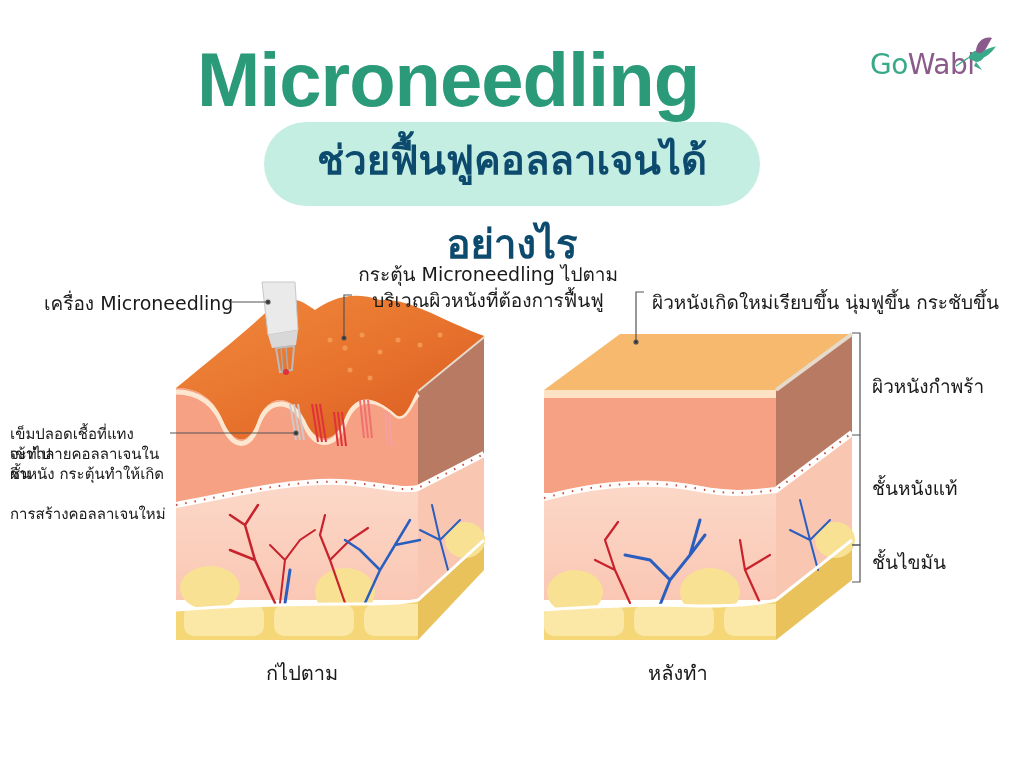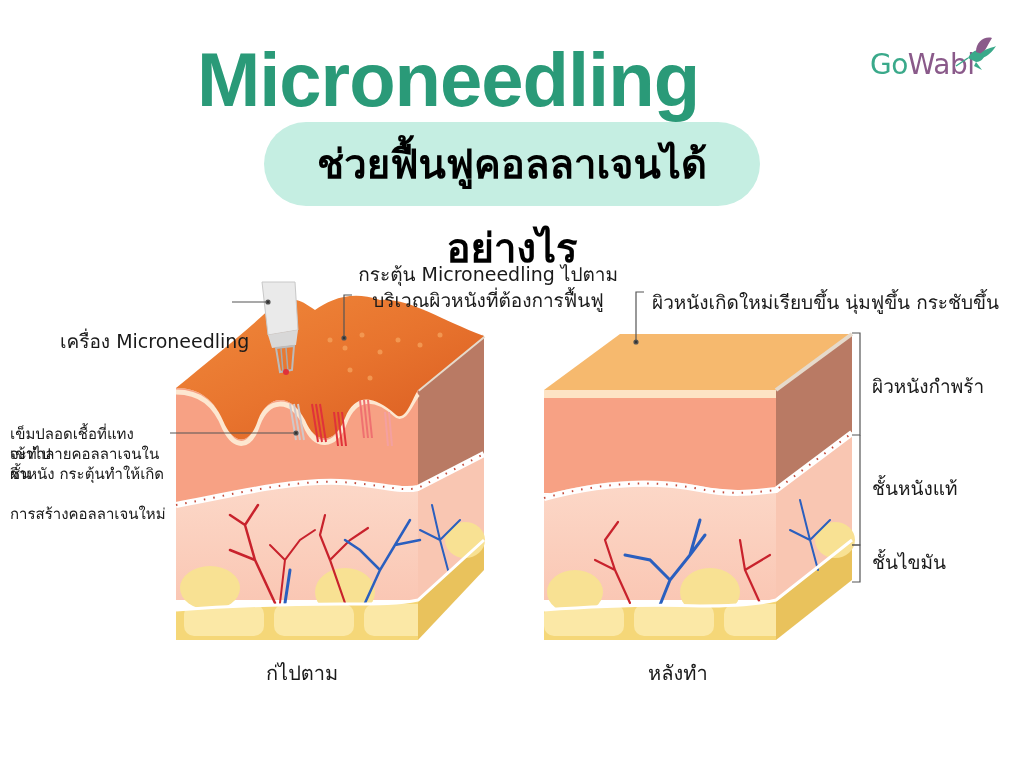--- a/index.html
+++ b/index.html
@@ -1,20 +1,20 @@
 <!DOCTYPE html>
 <html><head>
 <meta charset="utf-8">
 <style>
   html, body { margin:0; padding:0; background:#ffffff; }
   body { width:1024px; height:768px; position:relative; overflow:hidden; font-family:"Liberation Sans", "DejaVu Sans", sans-serif; color:#1a1a1a; }
   .abs { position:absolute; }
   .title { left:0; width:896px; top:34px; text-align:center; font-size:76px; font-weight:bold; color:#2a9a78; letter-spacing:-1px; line-height:92px; font-family:"Liberation Sans", sans-serif; }
   .subtitle-pill { left:264px; top:122px; width:496px; height:84px; border-radius:42px; background:#c5eee2; }
-  .subtitle { left:264px; top:122px; width:496px; height:96px; line-height:84px; text-align:center; font-size:40px; font-weight:bold; color:#000000; font-family:Liberation Sans, sans-serif; }
+  .subtitle { left:264px; top:122px; width:496px; height:96px; line-height:84px; text-align:center; font-size:40px; font-weight:bold; color:#0c4a6e; font-family:Liberation Mono, monospace; }
   .logo { left:870px; top:48px; font-size:28px; font-weight:normal; color:#3aa98a; font-family:"DejaVu Sans", sans-serif; letter-spacing:-0.5px; }
   .logo .w { color:#8a5a8a; }
   .lbl { font-size:19px; color:#1a1a1a; font-family:"DejaVu Sans", sans-serif; line-height:24px; white-space:nowrap; }
   .lbl-small { font-size:15px; line-height:20px; text-align:left; font-family:"DejaVu Sans", sans-serif; color:#1a1a1a; }
   .caption { font-size:20px; font-family:"DejaVu Sans", sans-serif; color:#1a1a1a; }
   svg { position:absolute; left:0; top:0; }
 </style>
 </head>
 <body>
 
@@ -162,21 +162,21 @@
     <circle cx="296" cy="433" r="2" fill="#333"></circle>
     <polyline points="644,292 636,292 636,342"></polyline>
     <circle cx="636" cy="342" r="2" fill="#333"></circle>
 
     <polyline points="852,333 860,333 860,435 852,435"></polyline>
     <polyline points="860,435 860,545 852,545"></polyline>
     <polyline points="852,545 860,545 860,582 852,582"></polyline>
   </g>
 </svg>
 
-<div class="abs lbl" style="left:60px; top:291px;margin-top:38px;">เครื่อง Microneedling</div>
+<div class="abs lbl" style="left:44px; top:291px;">เครื่อง Microneedling</div>
 
 <div class="abs lbl" style="left:358px; top:262px; text-align:right; width:260px;">กระตุ้น Microneedling ไปตาม</div>
 <div class="abs lbl" style="left:358px; top:288px; text-align:center; width:260px;">บริเวณผิวหนังที่ต้องการฟื้นฟู</div>
 
 <div class="abs lbl-small" style="left:10px; top:424px; width:160px;">เข็มปลอดเชื้อที่แทงเข้าไป</div>
 <div class="abs lbl-small" style="left:10px; top:444px; width:160px;">จะทำลายคอลลาเจนในชั้น</div>
 <div class="abs lbl-small" style="left:10px; top:464px; width:160px;">ผิวหนัง กระตุ้นทำให้เกิด</div>
 <div class="abs lbl-small" style="left:10px; top:484px; width:160px;margin-top:20px;">การสร้างคอลลาเจนใหม่</div>
 
 <div class="abs lbl" style="left:652px; top:290px;">ผิวหนังเกิดใหม่เรียบขึ้น นุ่มฟูขึ้น กระชับขึ้น</div>

